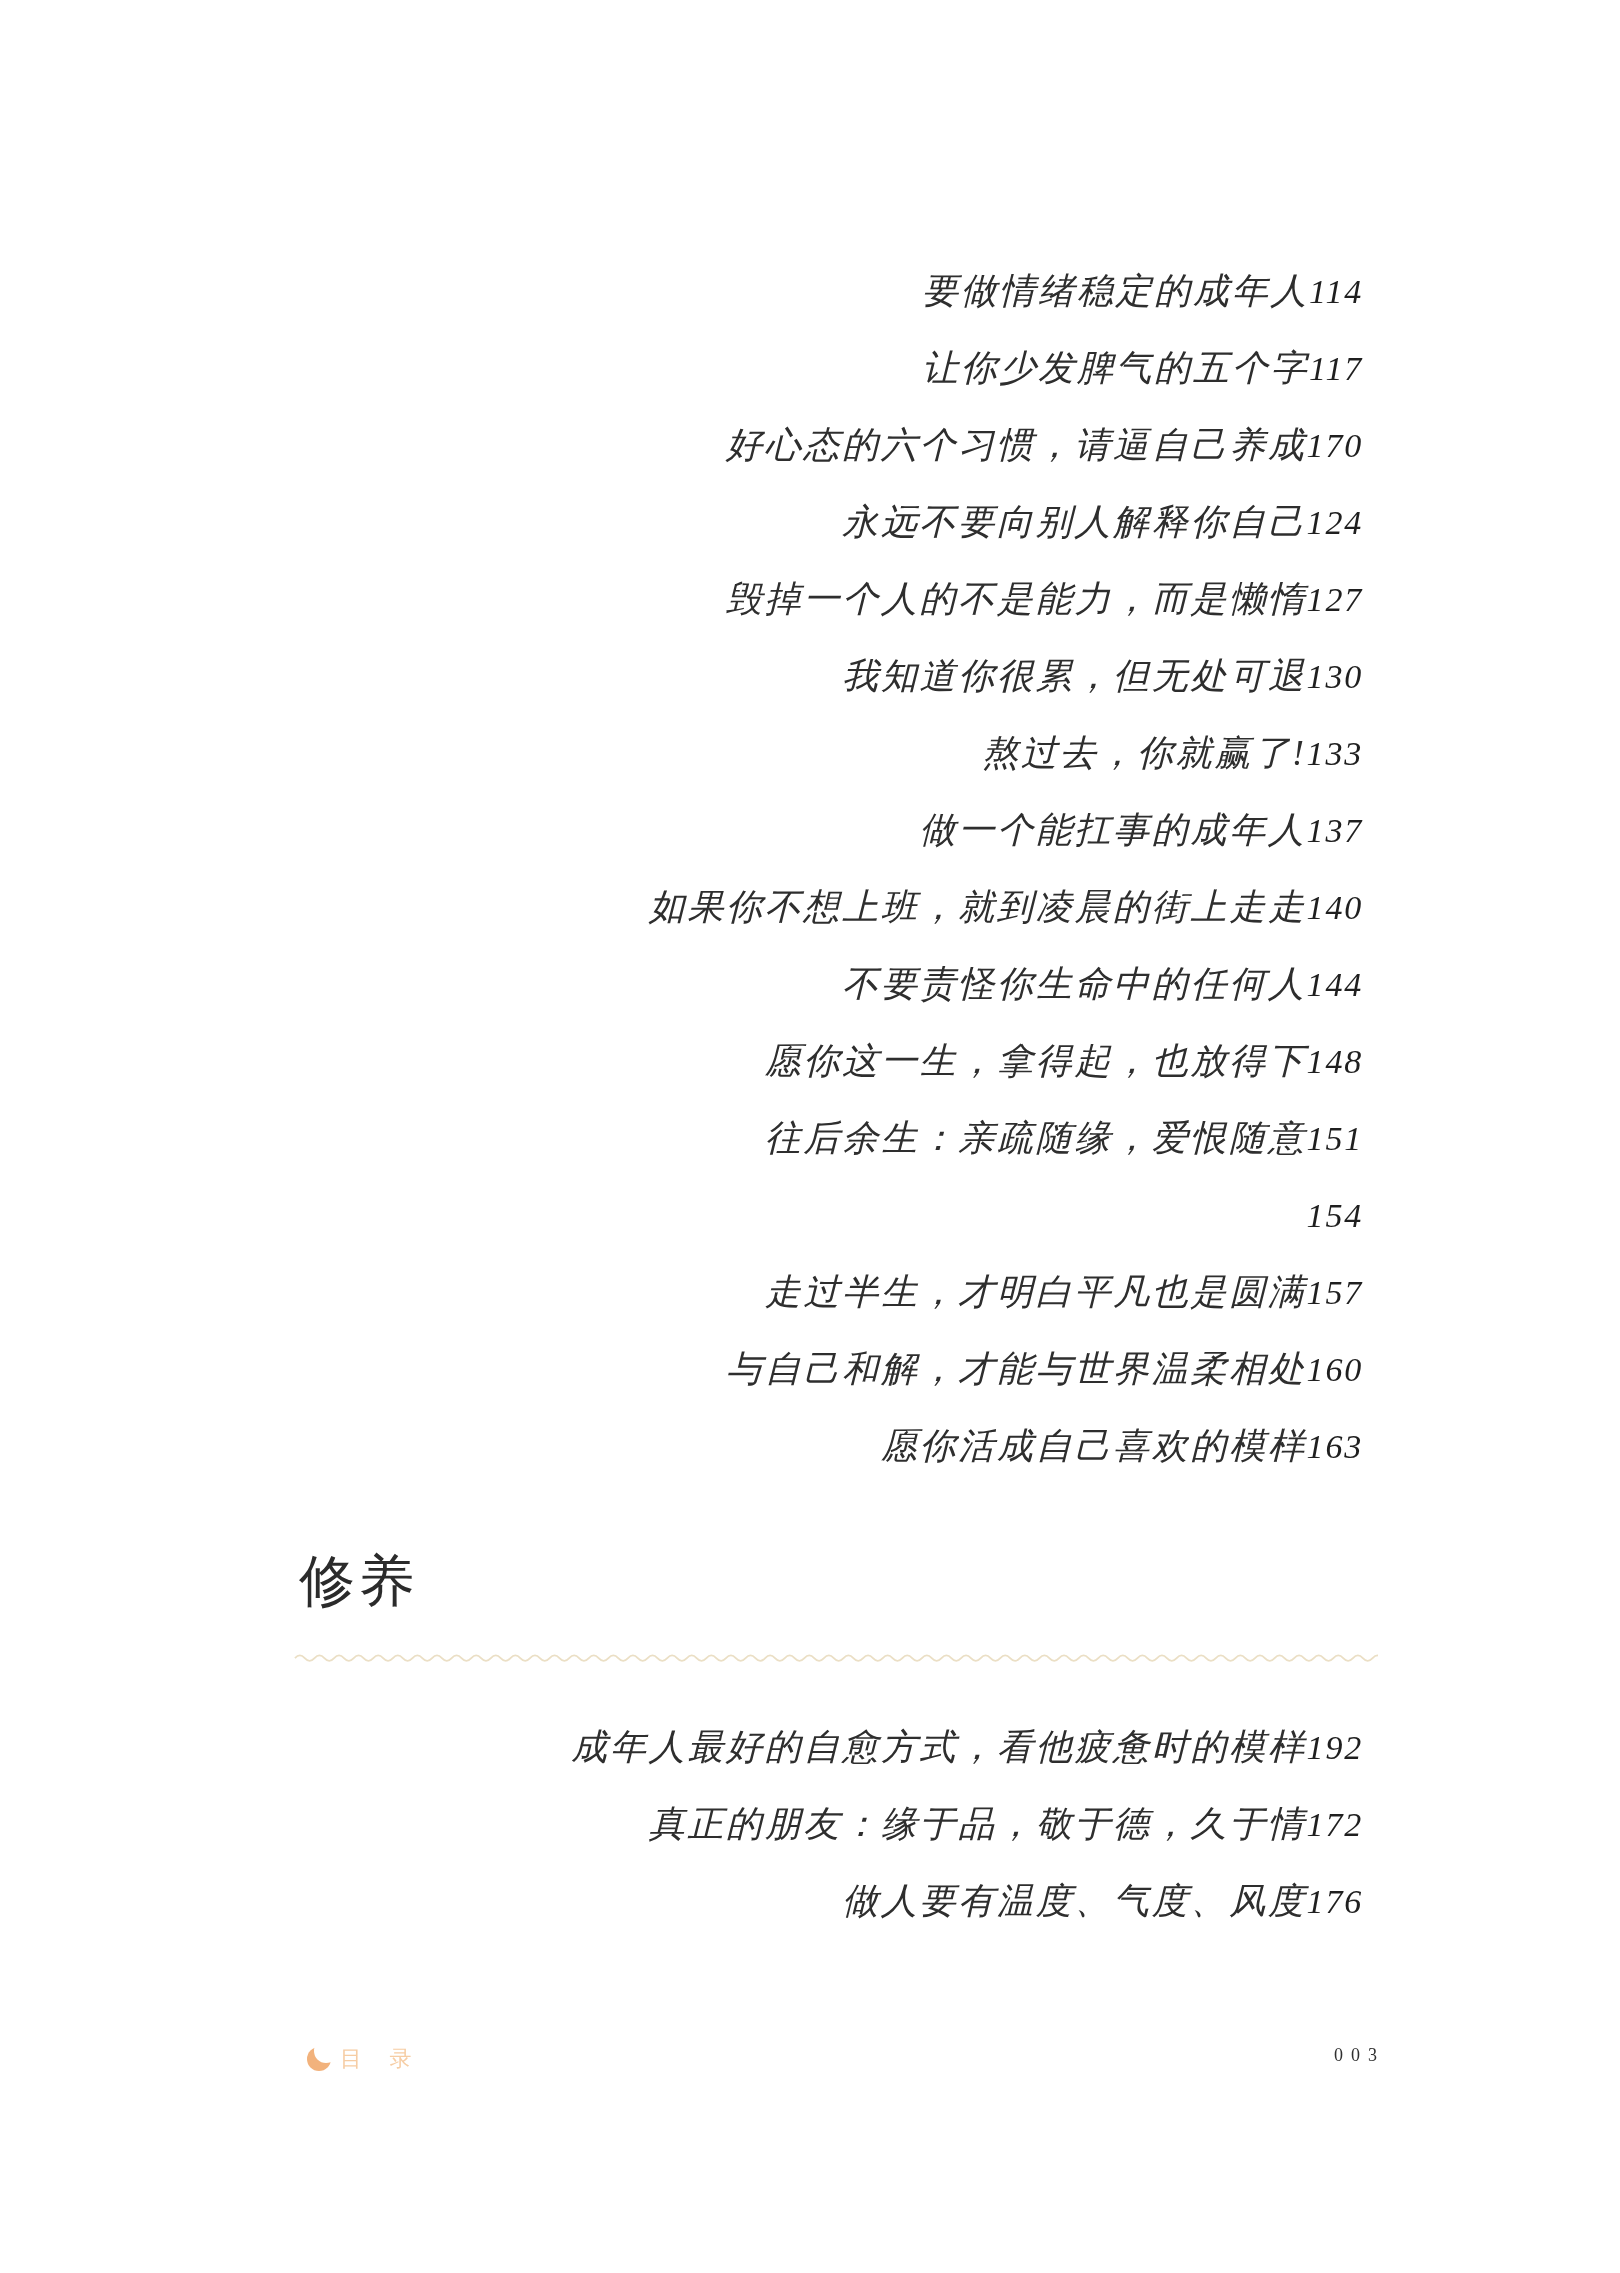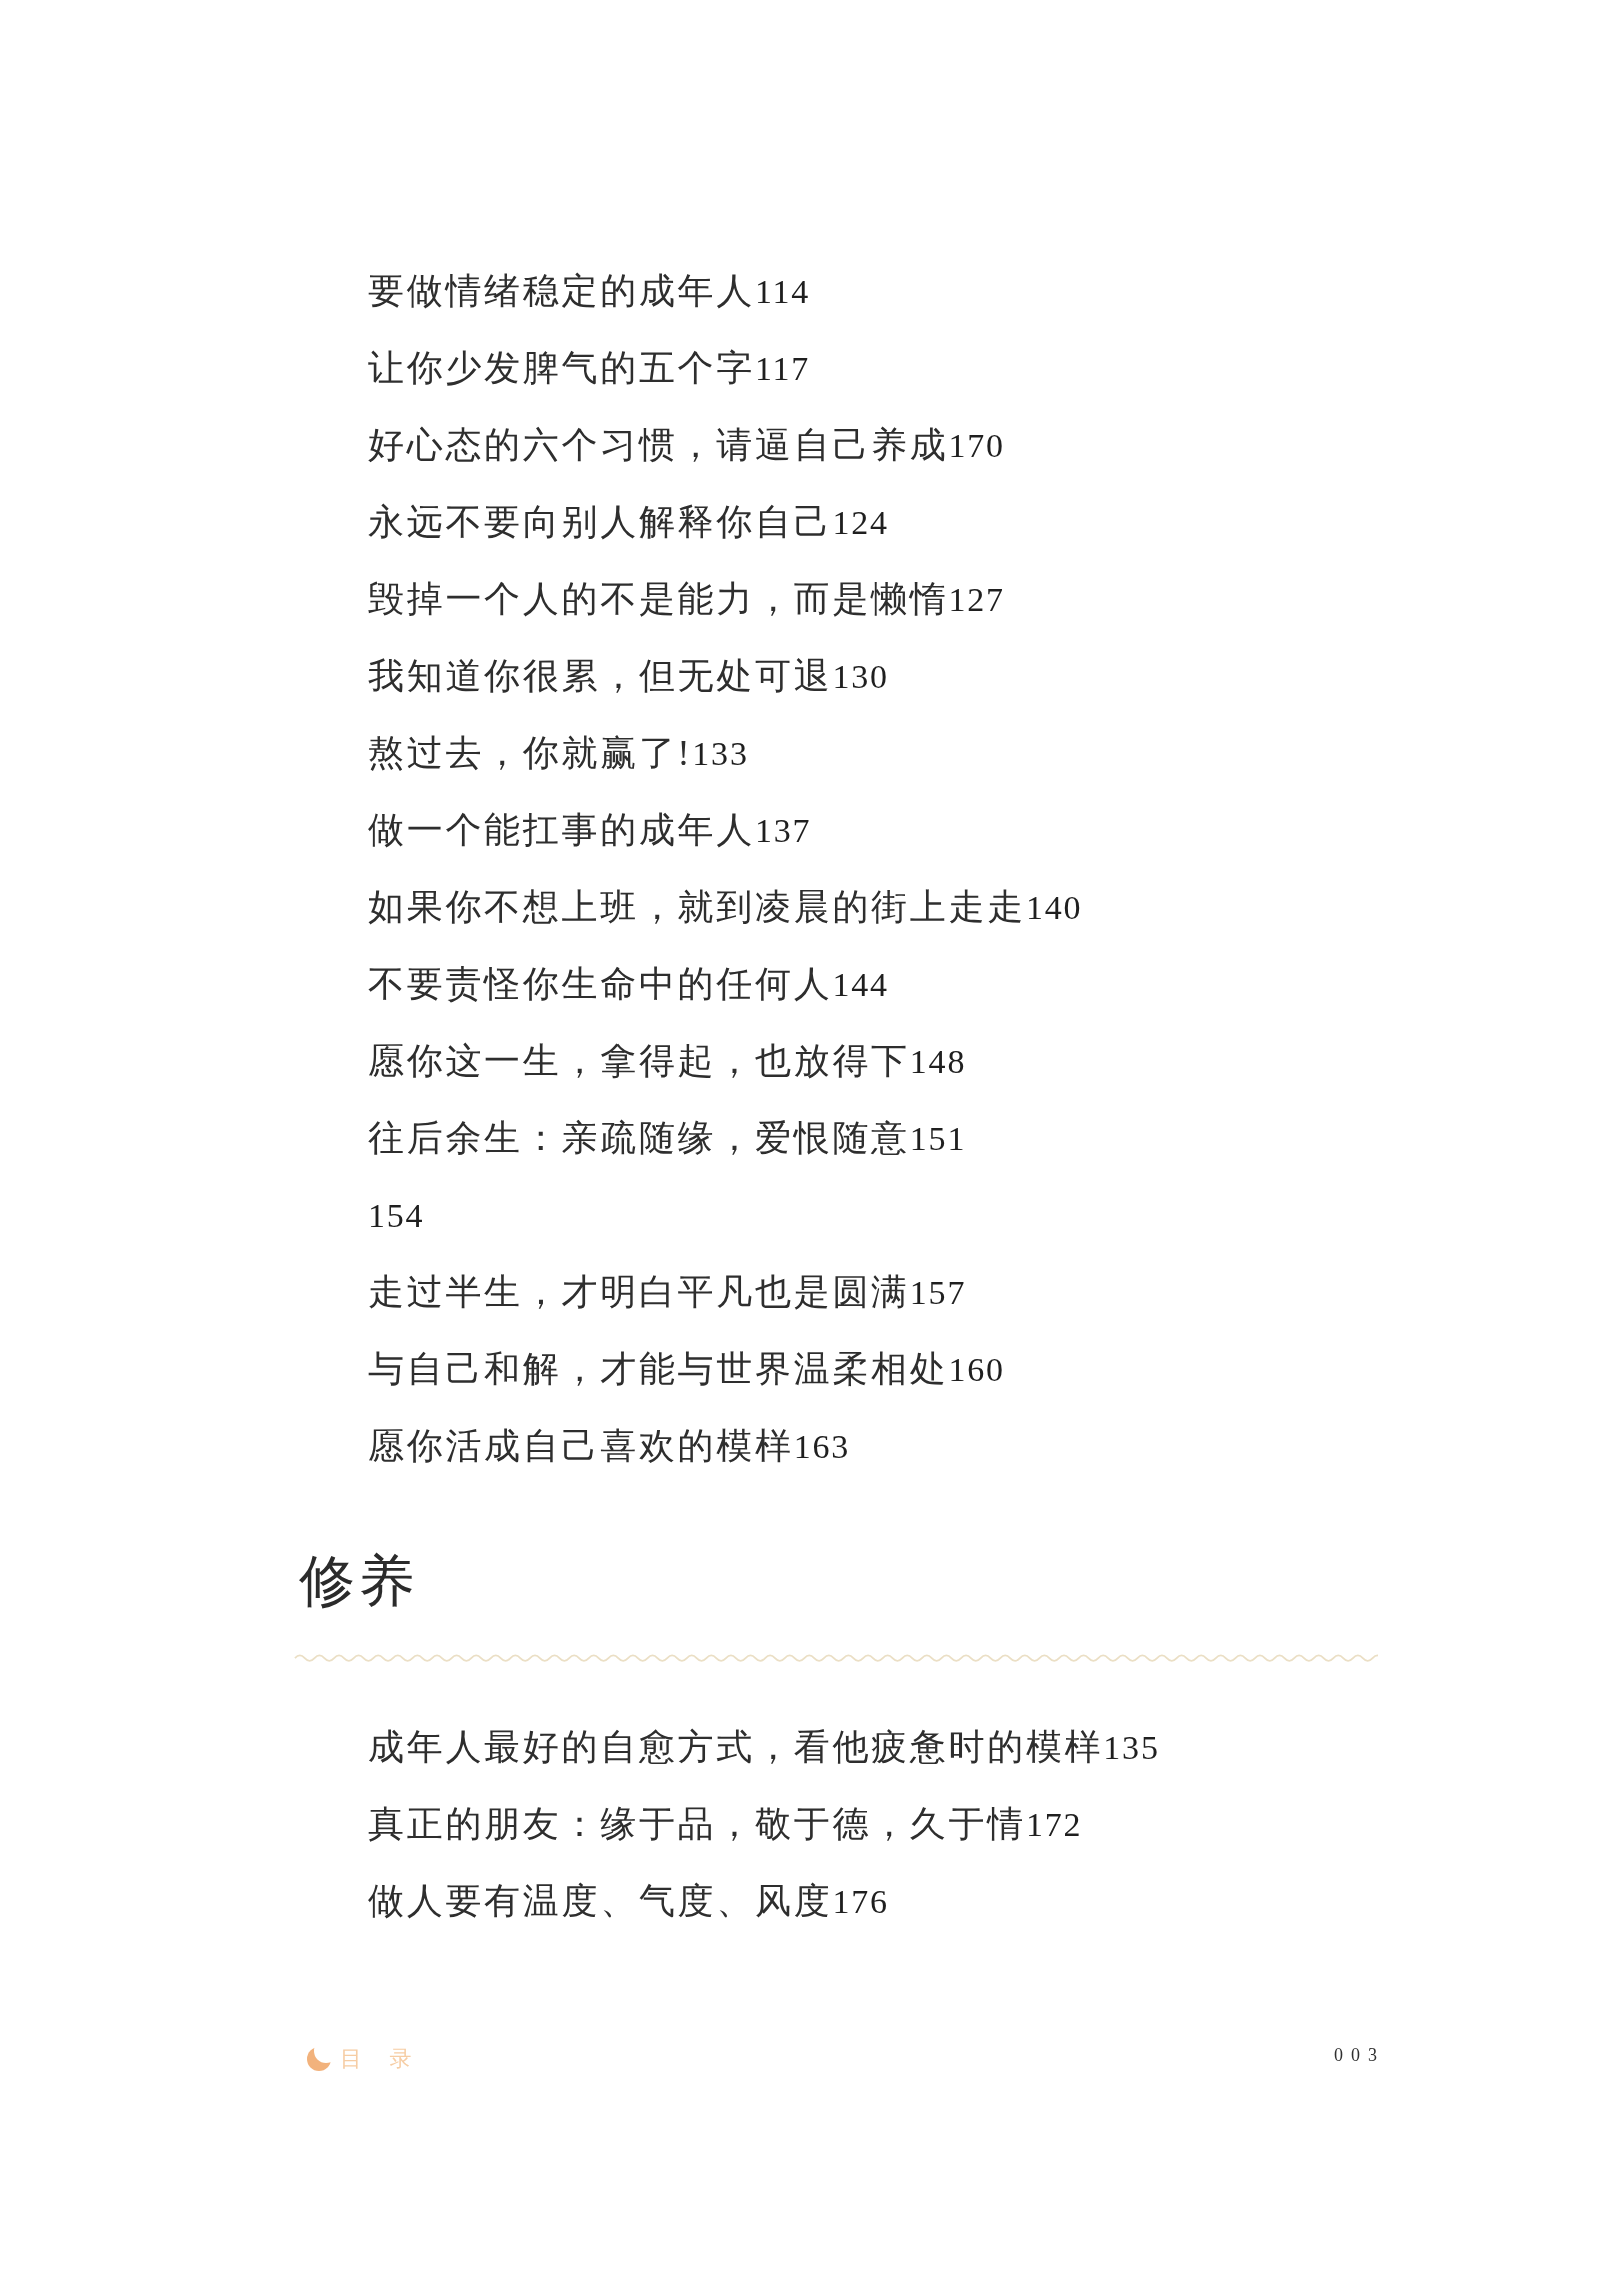--- a/index.html
+++ b/index.html
@@ -15,22 +15,23 @@
   .rows{
     position:absolute;
     left:368px;
     width:995px;
   }
   #list1{top:253px;}
   #list2{top:1709px;}
   .row{
     height:77px;
     display:flex;
-    justify-content:flex-start;
+    justify-content:flex-end;
     align-items:center;
+    font-style:italic;
   }
   .title{
     font-size:36px;
     letter-spacing:2.7px;
     color:#2e2e2e;
     white-space:nowrap;
   }
   .pagenum{
     font-size:34px;
     color:#1f1f1f;
@@ -189,21 +190,21 @@
 
   <h2 class="section-header">修养</h2>
 
   <svg class="wave" width="1084" height="10.7" aria-hidden="true" viewBox="0 0 1217 12">
     <path id="wave-path" fill="none" stroke-width="2" d="M1 8 q5.5 -6 11 0 q5.5 6 11 0 q5.5 -6 11 0 q5.5 6 11 0 q5.5 -6 11 0 q5.5 6 11 0 q5.5 -6 11 0 q5.5 6 11 0 q5.5 -6 11 0 q5.5 6 11 0 q5.5 -6 11 0 q5.5 6 11 0 q5.5 -6 11 0 q5.5 6 11 0 q5.5 -6 11 0 q5.5 6 11 0 q5.5 -6 11 0 q5.5 6 11 0 q5.5 -6 11 0 q5.5 6 11 0 q5.5 -6 11 0 q5.5 6 11 0 q5.5 -6 11 0 q5.5 6 11 0 q5.5 -6 11 0 q5.5 6 11 0 q5.5 -6 11 0 q5.5 6 11 0 q5.5 -6 11 0 q5.5 6 11 0 q5.5 -6 11 0 q5.5 6 11 0 q5.5 -6 11 0 q5.5 6 11 0 q5.5 -6 11 0 q5.5 6 11 0 q5.5 -6 11 0 q5.5 6 11 0 q5.5 -6 11 0 q5.5 6 11 0 q5.5 -6 11 0 q5.5 6 11 0 q5.5 -6 11 0 q5.5 6 11 0 q5.5 -6 11 0 q5.5 6 11 0 q5.5 -6 11 0 q5.5 6 11 0 q5.5 -6 11 0 q5.5 6 11 0 q5.5 -6 11 0 q5.5 6 11 0 q5.5 -6 11 0 q5.5 6 11 0 q5.5 -6 11 0 q5.5 6 11 0 q5.5 -6 11 0 q5.5 6 11 0 q5.5 -6 11 0 q5.5 6 11 0 q5.5 -6 11 0 q5.5 6 11 0 q5.5 -6 11 0 q5.5 6 11 0 q5.5 -6 11 0 q5.5 6 11 0 q5.5 -6 11 0 q5.5 6 11 0 q5.5 -6 11 0 q5.5 6 11 0 q5.5 -6 11 0 q5.5 6 11 0 q5.5 -6 11 0 q5.5 6 11 0 q5.5 -6 11 0 q5.5 6 11 0 q5.5 -6 11 0 q5.5 6 11 0 q5.5 -6 11 0 q5.5 6 11 0 q5.5 -6 11 0 q5.5 6 11 0 q5.5 -6 11 0 q5.5 6 11 0 q5.5 -6 11 0 q5.5 6 11 0 q5.5 -6 11 0 q5.5 6 11 0 q5.5 -6 11 0 q5.5 6 11 0 q5.5 -6 11 0 q5.5 6 11 0 q5.5 -6 11 0 q5.5 6 11 0 q5.5 -6 11 0 q5.5 6 11 0 q5.5 -6 11 0 q5.5 6 11 0 q5.5 -6 11 0 q5.5 6 11 0 q5.5 -6 11 0 q5.5 6 11 0 q5.5 -6 11 0 q5.5 6 11 0 q5.5 -6 11 0 q5.5 6 11 0 q5.5 -6 11 0 q5.5 6 11 0 q5.5 -6 11 0 q5.5 6 11 0 q5.5 -6 11 0 q5.5 6 11 0" stroke="#ebdfc5"></path>
   </svg>
 
   <div class="rows" id="list2">
   <div class="row">
     <span class="title">成年人最好的自愈方式，看他疲惫时的模样</span>
-    <span class="pagenum">135</span>
+    <span class="pagenum">192</span>
   </div>
 
   <div class="row">
     <span class="title">真正的朋友：缘于品，敬于德，久于情</span>
     <span class="pagenum">172</span>
   </div>
 
   <div class="row">
     <span class="title">做人要有温度、气度、风度</span>
     <span class="pagenum">176</span>

